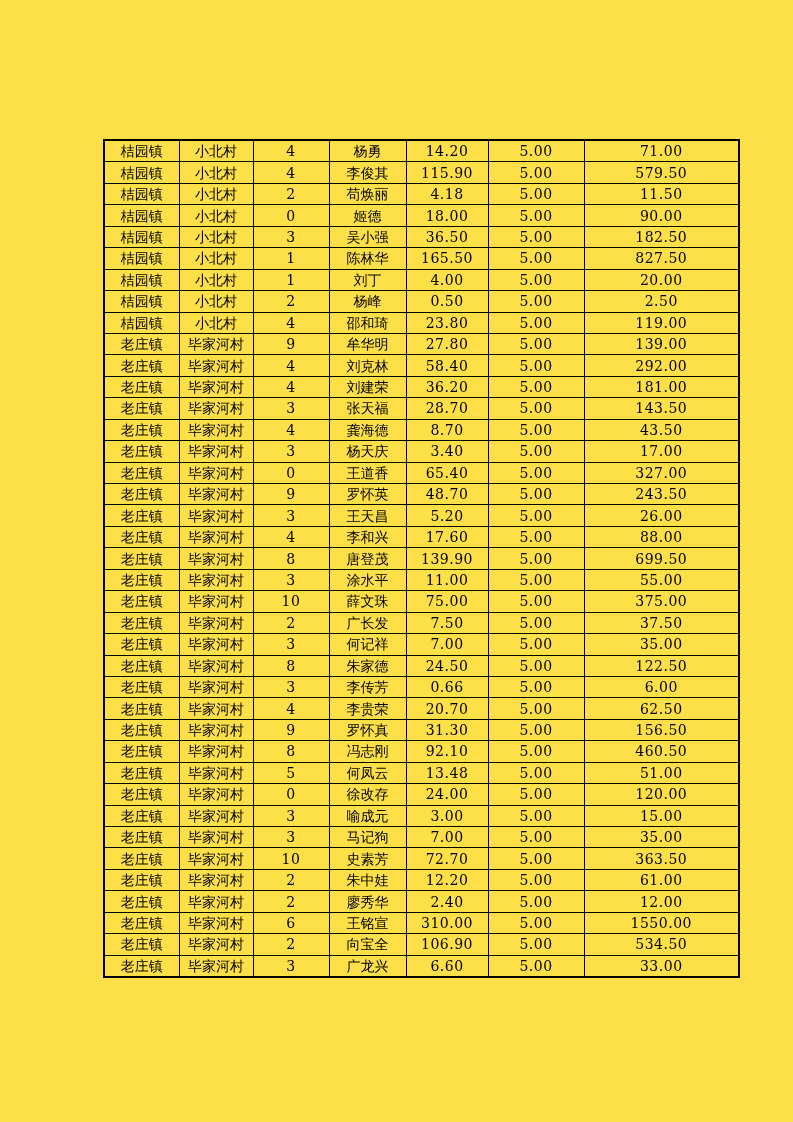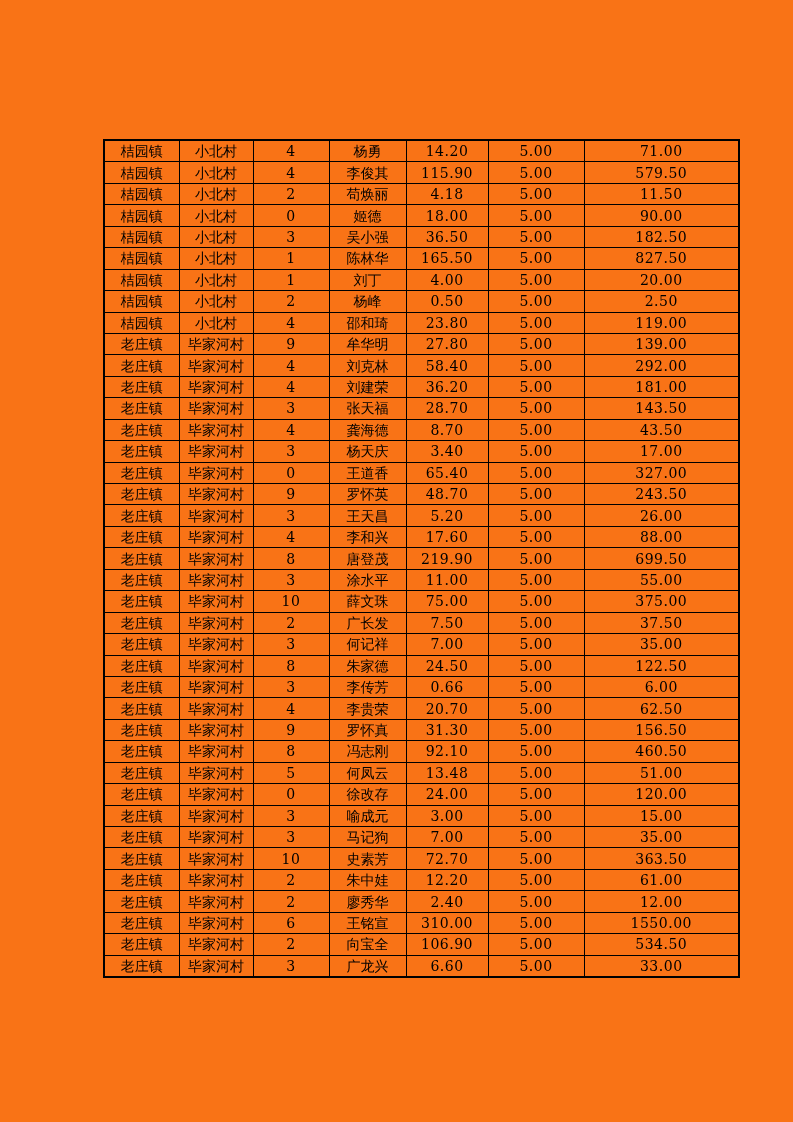--- a/index.html
+++ b/index.html
@@ -13,21 +13,21 @@
     height: 1122px;
     font-family: "DejaVu Serif", "Liberation Serif", serif;
     color: #000000;
   }
   .page {
     position: absolute;
     left: 0;
     top: 0;
     width: 793px;
     height: 1122px;
-    background: #f97316;
+    background: #fde047;
     overflow: hidden;
   }
   .table-wrap {
     position: absolute;
     left: 103px;
     top: 139px;
     width: 635px;
   }
   table.data-table {
     border-collapse: collapse;
@@ -243,21 +243,21 @@
             <td>李和兴</td>
             <td class="num">17.60</td>
             <td class="num">5.00</td>
             <td class="num">88.00</td>
           </tr>
           <tr>
             <td>老庄镇</td>
             <td>毕家河村</td>
             <td class="num">8</td>
             <td>唐登茂</td>
-            <td class="num">219.90</td>
+            <td class="num">139.90</td>
             <td class="num">5.00</td>
             <td class="num">699.50</td>
           </tr>
           <tr>
             <td>老庄镇</td>
             <td>毕家河村</td>
             <td class="num">3</td>
             <td>涂水平</td>
             <td class="num">11.00</td>
             <td class="num">5.00</td>

